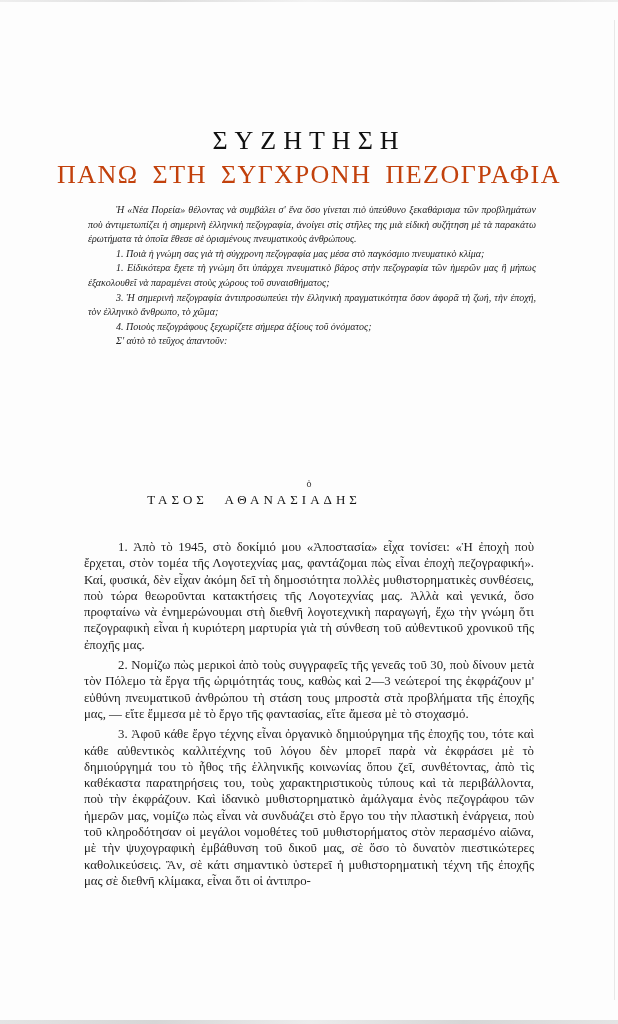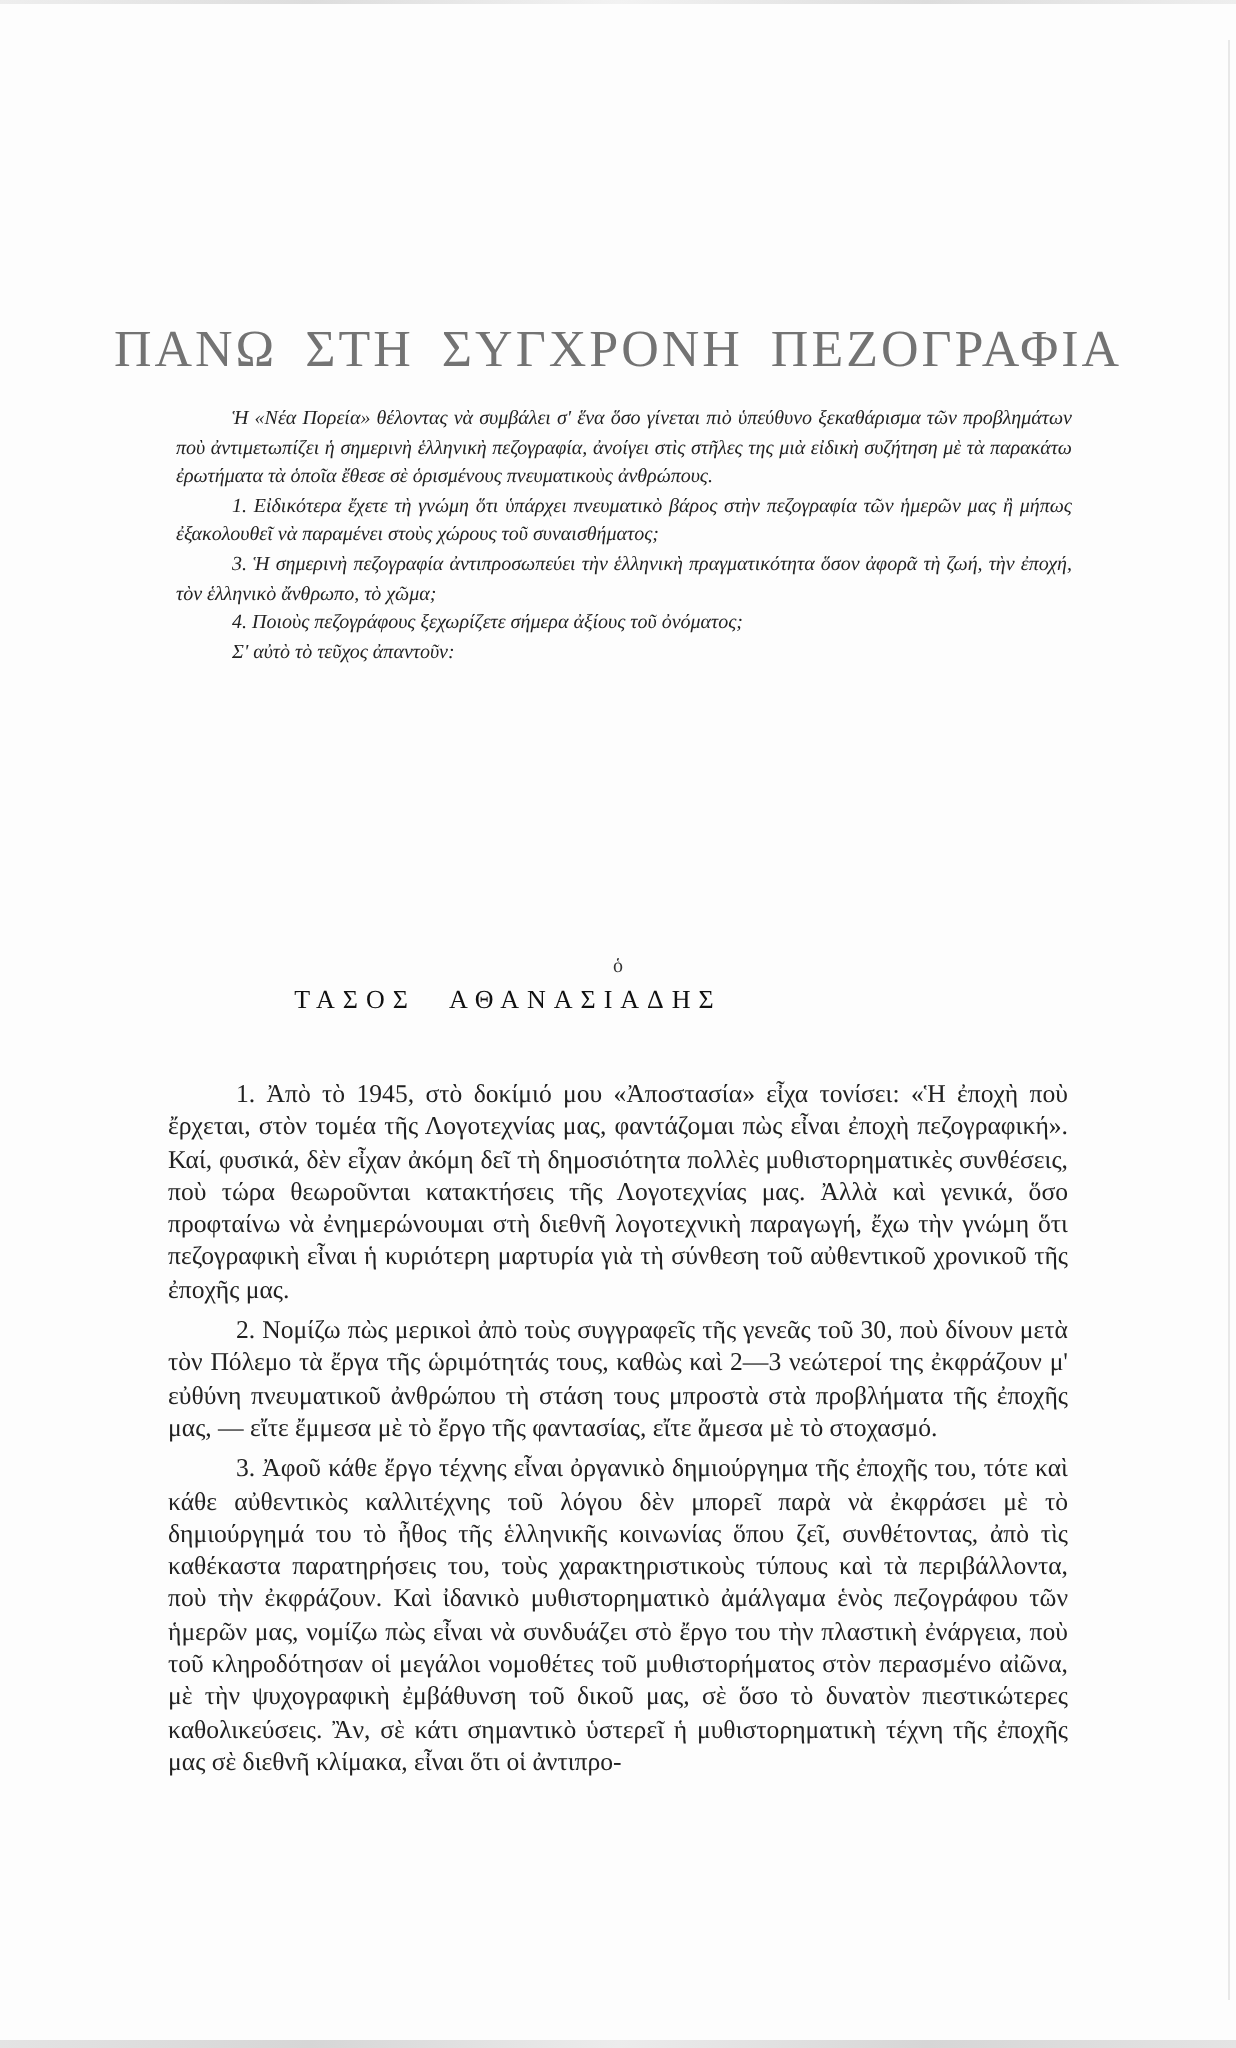--- a/index.html
+++ b/index.html
@@ -3,42 +3,44 @@
 <meta charset="utf-8">
 <style>
   html, body { margin: 0; padding: 0; background: #ffffff; }
   body { width: 618px; height: 1024px; position: relative; overflow: hidden; font-family: "DejaVu Serif", "Liberation Serif", serif; color: #1a1a1a; }
   .page { position: absolute; left: 0; top: 0; width: 618px; height: 1024px; background: #fdfdfd; }
   .scan-edge-top { position: absolute; left: 0; top: 0; width: 618px; height: 2px; background: linear-gradient(90deg,#eee,#ddd,#f2f2f2,#ddd,#eee); }
   .scan-edge-bottom { position: absolute; left: 0; bottom: 0; width: 618px; height: 4px; background: linear-gradient(90deg,#e4e4e4,#d6d6d6,#ececec,#d6d6d6,#e4e4e4); }
   .scan-edge-right { position: absolute; right: 3px; top: 20px; width: 1px; height: 980px; background: #e8e8e8; }
 
   .title1 { position: absolute; top: 126px; left: 0; width: 618px; text-align: center; font-family: "Liberation Serif", serif; font-size: 26px; letter-spacing: 7px; color: #111; }
-  .title2 { position: absolute; top: 160px; left: 0; width: 618px; text-align: center; font-family: "Liberation Serif", serif; font-size: 26px; letter-spacing: 1.5px; word-spacing: 6px; color: #737373; }
+  .title2 { position: absolute; top: 160px; left: 0; width: 618px; text-align: center; font-family: "Liberation Serif", serif; font-size: 26px; letter-spacing: 1.5px; word-spacing: 6px; color: #c2410c; }
 
   .intro { position: absolute; top: 203px; left: 88px; width: 448px; font-family: "Liberation Serif", serif; font-style: italic; font-size: 10px; line-height: 14.6px; text-align: justify; color: #222; }
   .intro p { margin: 0; text-indent: 28px; }
 
   .by { position: absolute; top: 478px; left: 0; width: 618px; text-align: center; font-family: "Liberation Serif", serif; font-size: 10px; color: #333; }
   .author { position: absolute; top: 492px; left: 0; width: 508px; text-align: center; font-family: "Liberation Serif", serif; font-size: 13px; letter-spacing: 4px; word-spacing: 10px; color: #111; }
 
   .body { position: absolute; top: 535px; left: 80px; width: 458px; font-family: "Liberation Serif", serif; font-size: 12.8px; line-height: 16.3px; text-align: justify; color: #222; }
   .body p { margin: 4px; text-indent: 34px; }
 </style>
 </head>
 <body>
 
 <div class="page">
   <div class="scan-edge-top"></div>
   <div class="scan-edge-right"></div>
 
+  <div class="title1">ΣΥΖΗΤΗΣΗ</div>
   <div class="title2">ΠΑΝΩ ΣΤΗ ΣΥΓΧΡΟΝΗ ΠΕΖΟΓΡΑΦΙΑ</div>
 
   <div class="intro">
     <p>Ἡ «Νέα Πορεία» θέλοντας νὰ συμβάλει σ' ἕνα ὅσο γίνεται πιὸ ὑπεύθυνο ξεκαθάρισμα τῶν προβλημάτων ποὺ ἀντιμετωπίζει ἡ σημερινὴ ἑλληνικὴ πεζογραφία, ἀνοίγει στὶς στῆλες της μιὰ εἰδικὴ συζήτηση μὲ τὰ παρακάτω ἐρωτήματα τὰ ὁποῖα ἔθεσε σὲ ὁρισμένους πνευματικοὺς ἀνθρώπους.</p>
+    <p>1. Ποιὰ ἡ γνώμη σας γιὰ τὴ σύγχρονη πεζογραφία μας μέσα στὸ παγκόσμιο πνευματικὸ κλίμα;</p>
     <p>1. Εἰδικότερα ἔχετε τὴ γνώμη ὅτι ὑπάρχει πνευματικὸ βάρος στὴν πεζογραφία τῶν ἡμερῶν μας ἢ μήπως ἐξακολουθεῖ νὰ παραμένει στοὺς χώρους τοῦ συναισθήματος;</p>
     <p>3. Ἡ σημερινὴ πεζογραφία ἀντιπροσωπεύει τὴν ἑλληνικὴ πραγματικότητα ὅσον ἀφορᾶ τὴ ζωή, τὴν ἐποχή, τὸν ἑλληνικὸ ἄνθρωπο, τὸ χῶμα;</p>
     <p>4. Ποιοὺς πεζογράφους ξεχωρίζετε σήμερα ἀξίους τοῦ ὀνόματος;</p>
     <p>Σ' αὐτὸ τὸ τεῦχος ἀπαντοῦν:</p>
   </div>
 
   <div class="by">ὁ</div>
   <div class="author">ΤΑΣΟΣ ΑΘΑΝΑΣΙΑΔΗΣ</div>
 
   <div class="body">

